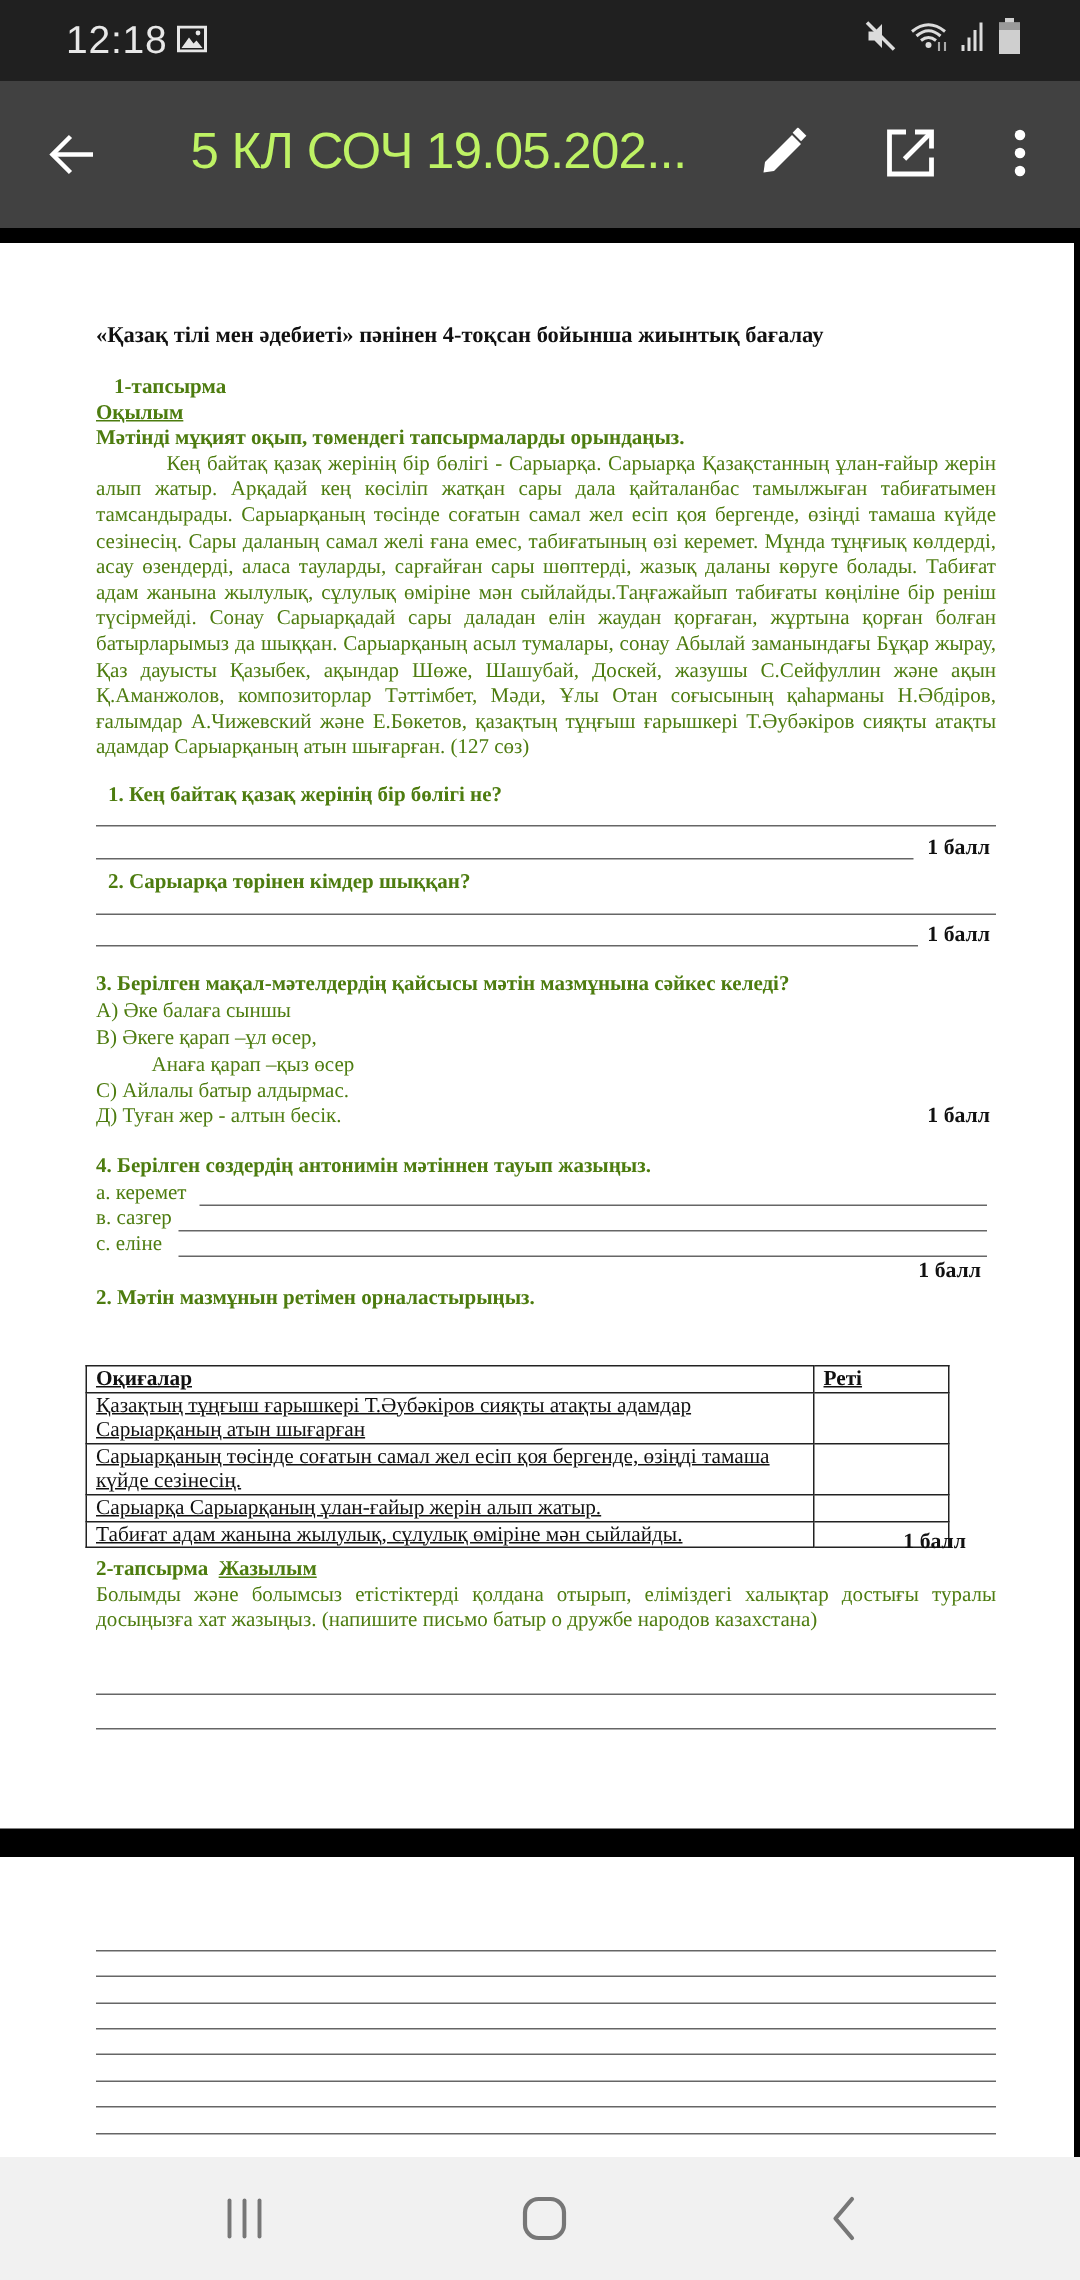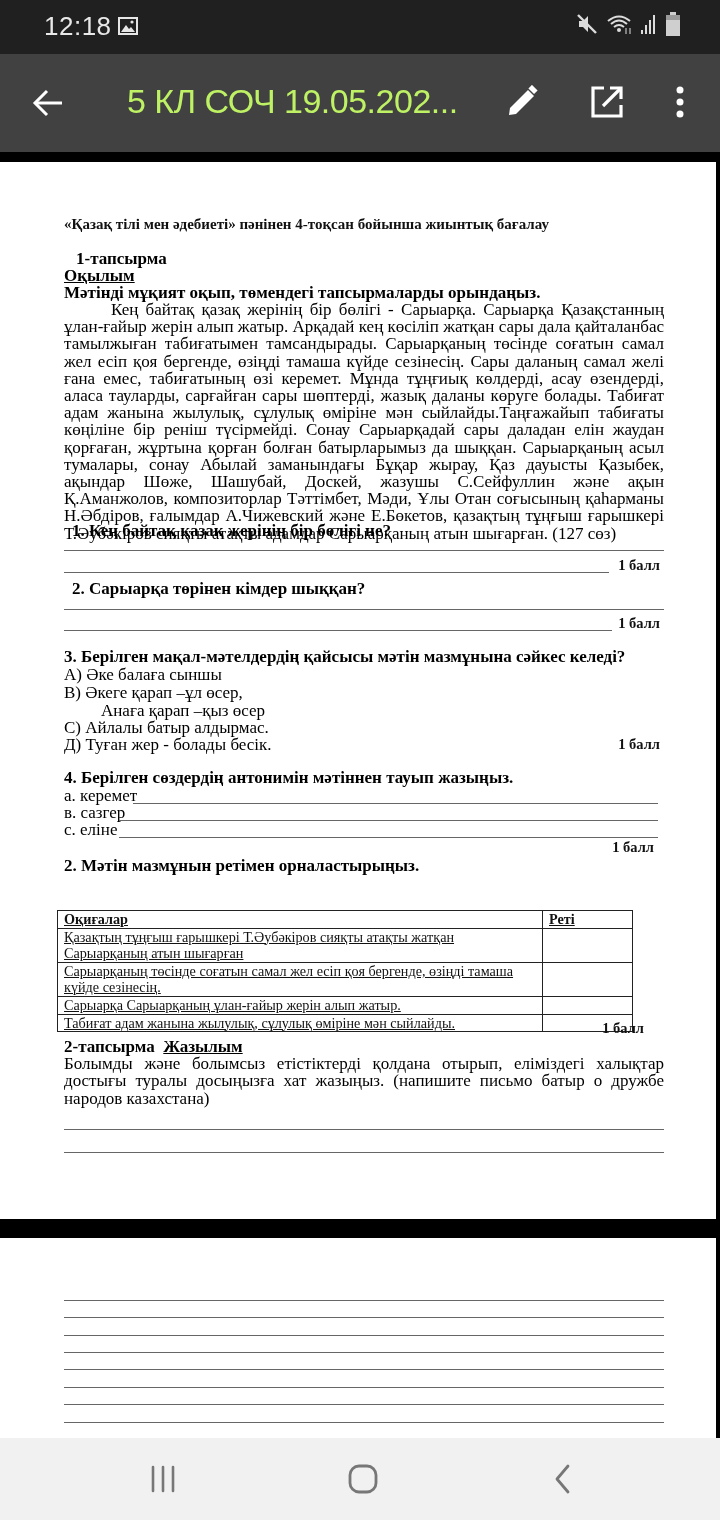--- a/index.html
+++ b/index.html
@@ -20,21 +20,21 @@
     .edit-btn { position: absolute; left: 500px; top: 26px; width: 44px; height: 44px; display:flex; align-items:center; justify-content:center; cursor: pointer; }
     .open-btn { position: absolute; left: 585px; top: 26px; width: 44px; height: 44px; display:flex; align-items:center; justify-content:center; cursor: pointer; }
     .more-btn { position: absolute; left: 660px; top: 26px; width: 40px; height: 44px; display:flex; align-items:center; justify-content:center; cursor: pointer; }
 
     
     .doc-area { position: absolute; left: 0; top: 152px; width: 720px; height: 1286px; background: #000; overflow: hidden; }
     .page { position: absolute; left: 0; width: 716px; background: #fff; }
     .page1 { top: 10px; height: 1057px; }
     .page2 { top: 1086px; height: 220px; }
 
-    .doc { position: absolute; left: 64px; width: 600px; color: #000000; font-size: 17px; line-height: 17.4px; }
+    .doc { position: absolute; left: 64px; width: 600px; color: #4d7c0f; font-size: 14px; line-height: 17.4px; }
     .bold { font-weight: bold; }
     .u { text-decoration: underline; }
     .justify { text-align: justify; }
     .indent { text-indent: 47px; }
 
     .title-line { position: absolute; left: 64px; top: 54px; font-size: 15px; font-weight: bold; color: #111; }
     .rule { position: absolute; left: 64px; height: 0; border-top: 1.3px solid #666; }
     .score { position: absolute; right: 56px; font-size: 14.5px; font-weight: bold; color:#111; }
 
     table.events { position: absolute; left: 57px; top: 748px; width: 576px; border-collapse: collapse; font-size: 14.2px; line-height: 16.6px; color:#111;text-decoration:underline; }
@@ -137,42 +137,42 @@
     <div class="doc bold" style="top:418px; left:72px;">2. Сарыарқа төрінен кімдер шыққан?</div>
     <div class="rule" style="top:447px; width:600px;"></div>
     <div class="rule" style="top:468px; width:548px;"></div>
     <div class="score" style="top:453px;">1 балл</div>
 
     <div class="doc bold" style="top:486px;">3. Берілген мақал-мәтелдердің қайсысы мәтін мазмұнына сәйкес келеді?</div>
     <div class="doc" style="top:504px;">А) Әке балаға сыншы</div>
     <div class="doc" style="top:540px; left:101px;">Анаға қарап –қыз өсер</div>
     <div class="doc" style="top:522px;">В)  Әкеге қарап –ұл өсер,</div>
     <div class="doc" style="top:557px;">С) Айлалы батыр алдырмас.</div>
-    <div class="doc" style="top:574px;">Д) Туған жер - болады бесік.</div>
+    <div class="doc" style="top:574px;">Д) Туған жер - алтын бесік.</div>
     <div class="score" style="top:574px;">1 балл</div>
 
     <div class="doc bold" style="top:607px;">4. Берілген сөздердің  антонимін мәтіннен тауып жазыңыз.</div>
     <div class="doc" style="top:625px;">а. керемет</div>
     <div class="rule" style="top:641px; left:133px; width:525px;"></div>
     <div class="doc" style="top:642px;">в. сазгер</div>
     <div class="rule" style="top:658px; left:119px; width:539px;"></div>
     <div class="doc" style="top:659px;">с. еліне</div>
     <div class="rule" style="top:675px; left:119px; width:539px;"></div>
     <div class="score" style="top:677px; right:62px;">1 балл</div>
 
     <div class="doc bold" style="top:695px;">2. Мәтін мазмұнын ретімен орналастырыңыз.</div>
 
     <table class="events">
       <tbody>
           <tr>
         <td class="bold">Оқиғалар</td>
         <td class="bold order">Реті</td>
       </tr>
       <tr>
-        <td>Қазақтың тұңғыш ғарышкері Т.Әубәкіров сияқты атақты жатқан Сарыарқаның атын шығарған</td>
+        <td>Қазақтың тұңғыш ғарышкері Т.Әубәкіров сияқты атақты адамдар Сарыарқаның атын шығарған</td>
         <td class="order"></td>
       </tr>
       <tr>
         <td>Сарыарқаның төсінде соғатын самал жел есіп қоя бергенде, өзіңді тамаша күйде сезінесің.</td>
         <td class="order"></td>
       </tr>
       <tr>
         <td>Сарыарқа Сарыарқаның ұлан-ғайыр жерін алып жатыр.</td>
         <td class="order"></td>
       </tr>

